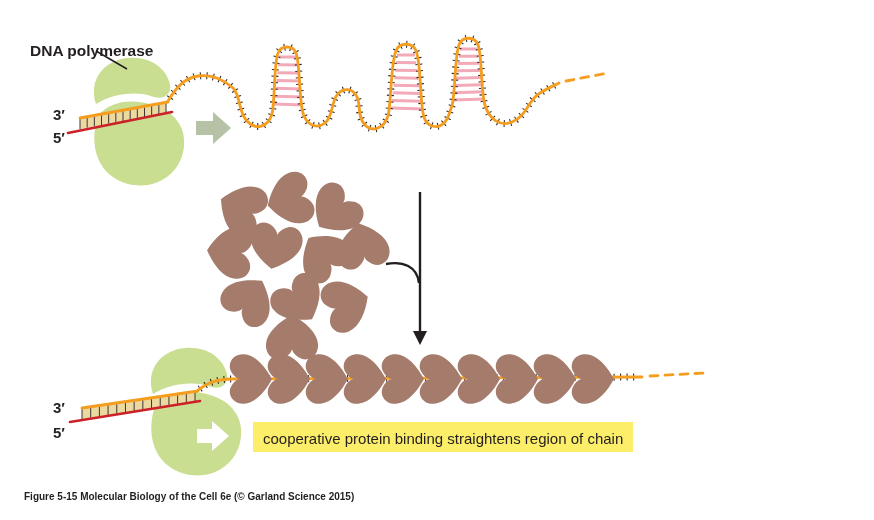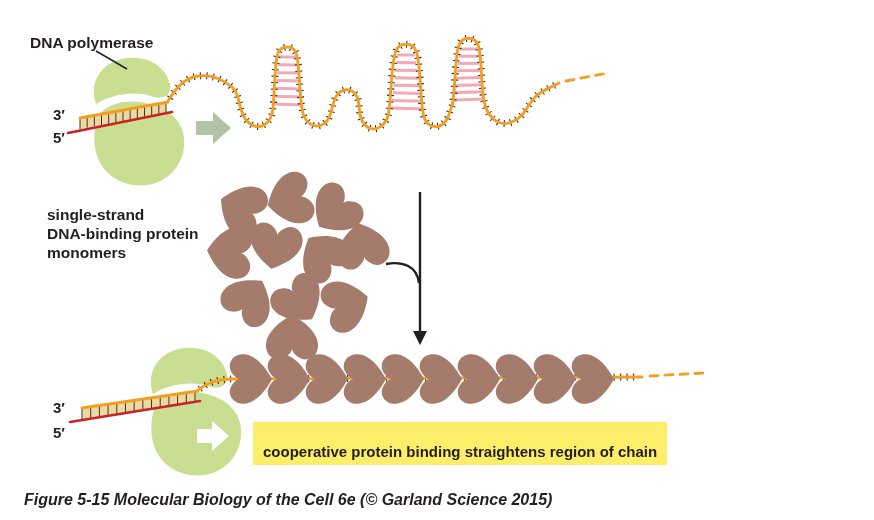--- a/index.html
+++ b/index.html
@@ -1,23 +1,23 @@
 <!DOCTYPE html>
 <html style="--polymerase-green: #c9de90; --template-orange: #f59d1e; --primer-red: #cb2127; --protein-brown: #a57b6c; --hairpin-pink: #f2a9b8; --duplex-tan: #ecd9a0; --highlight-yellow: #fcee68; --arrow-sage: #b5c2a5; --ink: #231f20;"><head>
 <meta charset="utf-8">
 <style>
   html,body{margin:0;padding:0;background:#fff;}
   .stage{position:relative;width:874px;height:520px;overflow:hidden;background:#fff;
          font-family:"Liberation Sans",sans-serif;color:var(--ink,#231f20);}
   svg.canvas{position:absolute;left:0;top:0;}
-  .lbl{position:absolute;font-weight:bold;font-size:15.5px;line-height:19px;white-space:nowrap;}
+  .lbl{position:absolute;font-weight:bold;font-size:15.5px;line-height:19px;white-space:nowrap;margin-top:8px;}
   .prime{position:absolute;font-weight:bold;font-size:15px;line-height:16px;}
-  .highlight{position:absolute;background:var(--highlight-yellow,#fcee68);font-weight:bold;
-             font-size:15px;padding:21px 10px 5px;white-space:nowrap;}
-  .caption{position:absolute;font-weight:bold;font-size:16px;white-space:nowrap;font-style:italic;}
+  .highlight{position:absolute;background:var(--highlight-yellow,#fcee68);font-weight:normal;
+             font-size:15px;padding:8px 10px 5px;white-space:nowrap;}
+  .caption{position:absolute;font-weight:bold;font-size:10px;white-space:nowrap;}
   .blob path{fill:var(--polymerase-green,#c9de90);}
   .wave{fill:none;stroke:var(--template-orange,#f59d1e);stroke-width:2.8;stroke-linecap:round;}
   .dashedline{stroke-dasharray:8 7;}
   .redline{stroke:var(--primer-red,#cb2127);stroke-width:2.6;fill:none;stroke-linecap:round;}
   .tan{fill:var(--duplex-tan,#ecd9a0);}
   .heart{fill:var(--protein-brown,#a57b6c);}
   .sage{fill:var(--arrow-sage,#b5c2a5);}
   .white-arrow{fill:#ffffff;}
   .ink-line{stroke:var(--ink,#231f20);fill:none;}
   .ticks line{stroke:#2b2627;stroke-width:1.05;}
@@ -362,25 +362,20 @@
 
     <line class="ink-line" x1="96" y1="51" x2="127" y2="69" stroke-width="1.5"></line>
   </svg>
 
   <div class="lbl" style="left:30px;top:33px;">DNA polymerase</div>
 
   <div class="prime" style="left:53px;top:107px;">3′</div>
   <div class="prime" style="left:53px;top:130px;">5′</div>
 
 
-  <div class="lbl" style="left:47px;top:205px;">
-    <div>single-strand</div>
-    <div>DNA-binding protein</div>
-    <div>monomers</div>
-  </div>
 
   <div class="prime" style="left:53px;top:400px;">3′</div>
   <div class="prime" style="left:53px;top:425px;">5′</div>
 
   <div class="highlight" style="left:253px;top:422px;">cooperative protein binding straightens region of chain</div>
 
   <div class="caption" style="left:24px;top:491px;">Figure 5-15 Molecular Biology of the Cell 6e (© Garland Science 2015)</div>
 </div>
 
 </body></html>

